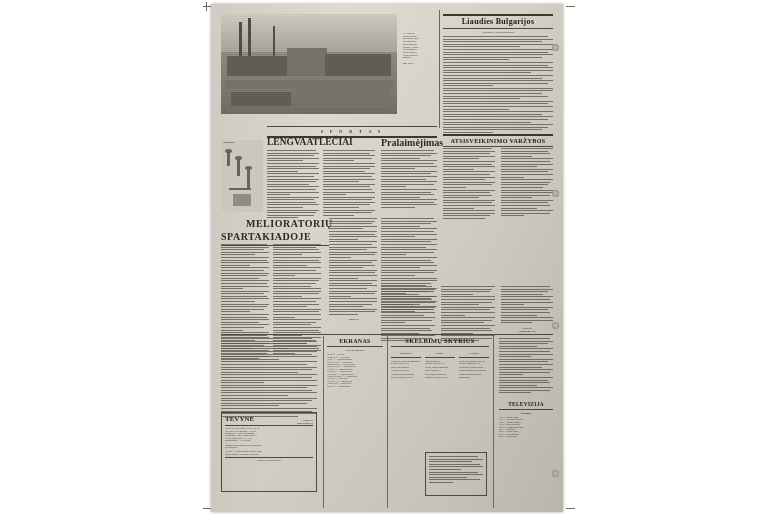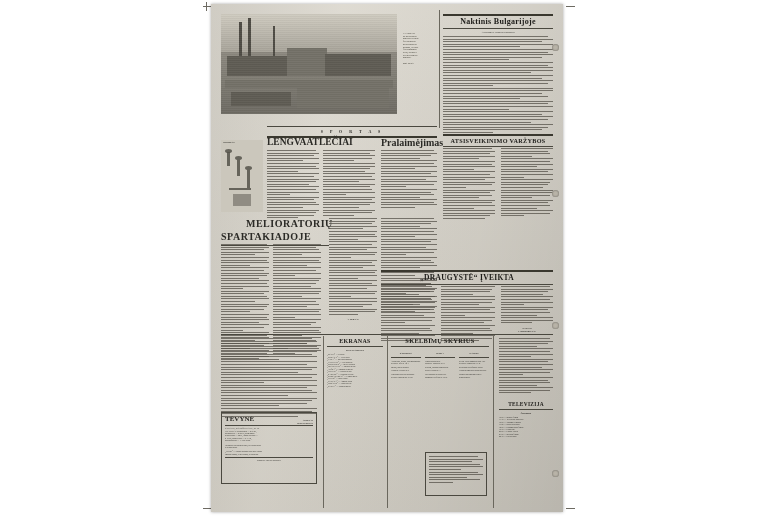--- a/index.html
+++ b/index.html
@@ -148,21 +148,21 @@
       <div class="caption">magimo, vaizdas.</div>
       <div class="caption">Čia gaminamas</div>
       <div class="caption">ketus, plienas ir</div>
       <div class="caption">kiti metalurgijos</div>
       <div class="caption">gaminiai.</div>
       <div class="caption" style="margin-top:3px;font-weight:bold;">BTA-ELTA</div>
     </div>
 
     <div style="position:absolute;left:232px;top:8px;width:110px;">
       <div class="rule2"></div>
-      <div class="hd" style="font-size:8px;margin:2px 0 1px 0;">Naktinis Bulgarijoje</div>
+      <div class="hd" style="font-size:8px;margin:2px 0 1px 0;">Liaudies Bulgarijos</div>
       <div class="rule"></div>
       <div class="center" style="font-size:2.4px;margin:1px 0 2px 0;">Atvykstant iš Liaudies respublikos</div>
       <div class="lines" style="margin-top:2px;">
         <i class="s95"></i>
           <i class="s100"></i>
           <i class="s90"></i>
           <i class="s100"></i>
           <i class="s70"></i>
         <i class="s100"></i>
           <i class="s95"></i>
@@ -568,25 +568,20 @@
         <i class="s100"></i>
           <i class="s90"></i>
           <i class="s95"></i>
           <i class="s70"></i>
         <i class="s100"></i>
           <i class="s95"></i>
           <i class="s45"></i>
       </div>
     </div>
 
-    <div style="position:absolute;left:170px;top:264px;width:172px;">
-      <div class="rule2"></div>
-      <div class="hd" style="font-size:7.5px;margin:2px 0;">„DRAUGYSTĖ“ ĮVEIKTA</div>
-      <div class="rule"></div>
-    </div>
 
     <div style="position:absolute;left:170px;top:282px;width:54px;">
       <div class="lines">
         <i class="s95"></i>
           <i class="s100"></i>
           <i class="s90"></i>
           <i class="s70"></i>
         <i class="s100"></i>
           <i class="s95"></i>
           <i class="s100"></i>
@@ -769,21 +764,21 @@
         <i class="s100"></i>
           <i class="s90"></i>
           <i class="s95"></i>
           <i class="s70"></i>
         <i class="s100"></i>
           <i class="s95"></i>
           <i class="s60"></i>
       </div>
     </div>
 
-    <div class="adbox" style="position:absolute;left:10px;top:408px;width:96px;height:72px;">
+    <div class="adbox" style="position:absolute;left:10px;top:408px;width:96px;height:80px;">
       <div style="display:flex;align-items:baseline;justify-content:space-between;padding:1px 2px 0 2px;">
         <div style="font-size:7px;font-weight:bold;">TĖVYNĖ</div>
         <div style="text-align:right;line-height:3px;">
           <div class="tiny-b">ADRESAS</div>
           <div class="tiny-b">IR TELEFONAI</div>
         </div>
       </div>
       <div class="rule" style="margin:1px 2px;"></div>
       <div style="padding:0 2px;">
         <div class="tiny">PASVALYS, KĘSTUČIO GATVĖ, Nr. 12.</div>

